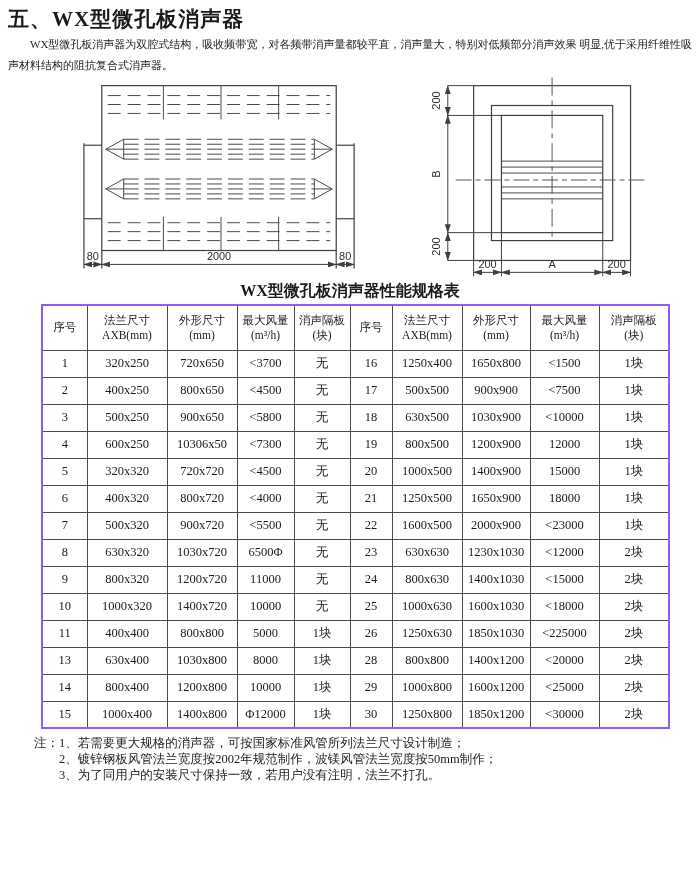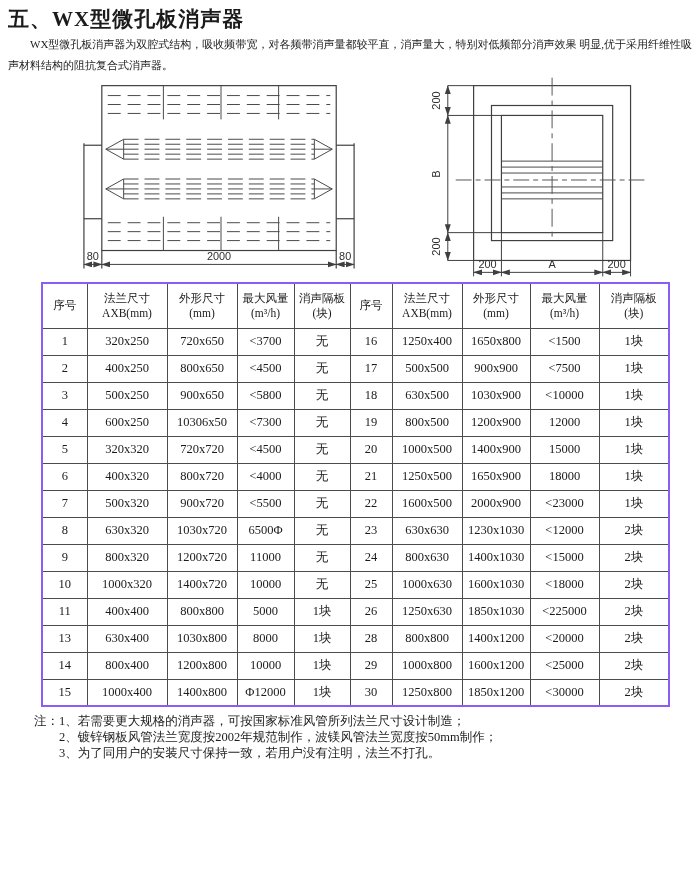--- a/index.html
+++ b/index.html
@@ -151,20 +151,21 @@
       </g>
       <text x="24" y="23" text-anchor="middle" transform="rotate(-90 24 23)">200</text>
       <text x="24" y="97" text-anchor="middle" transform="rotate(-90 24 97)">B</text>
       <text x="24" y="170" text-anchor="middle" transform="rotate(-90 24 170)">200</text>
       <text x="72" y="192" text-anchor="middle">200</text>
       <text x="137" y="192" text-anchor="middle">A</text>
       <text x="202" y="192" text-anchor="middle">200</text>
     </svg>
   </div>
 
+  <div class="table-title">WX型微孔板消声器性能规格表</div>
 
   <table class="spec">
     <colgroup>
       <col style="width:45px">
         <col style="width:80px">
         <col style="width:70px">
         <col style="width:57px">
         <col style="width:56px">
       <col style="width:42px">
         <col style="width:70px">

